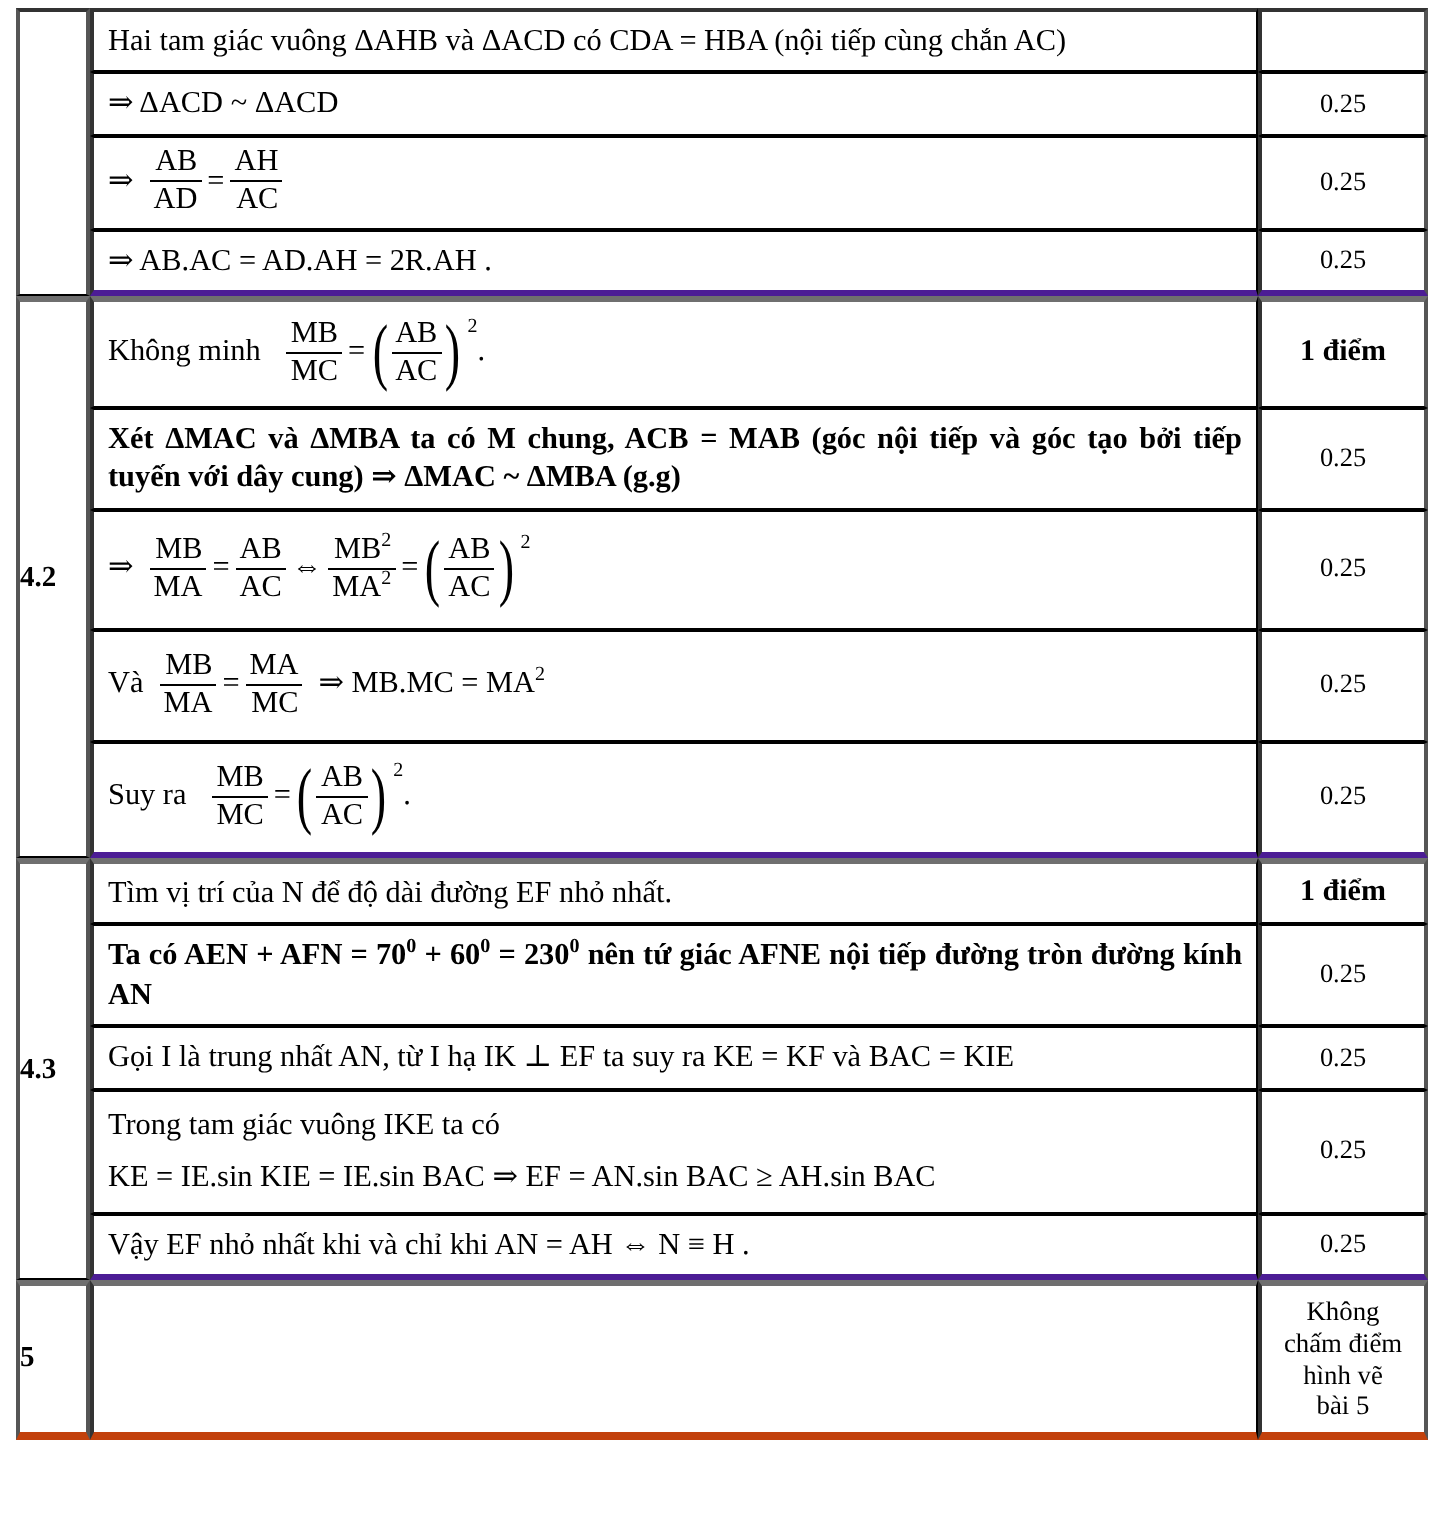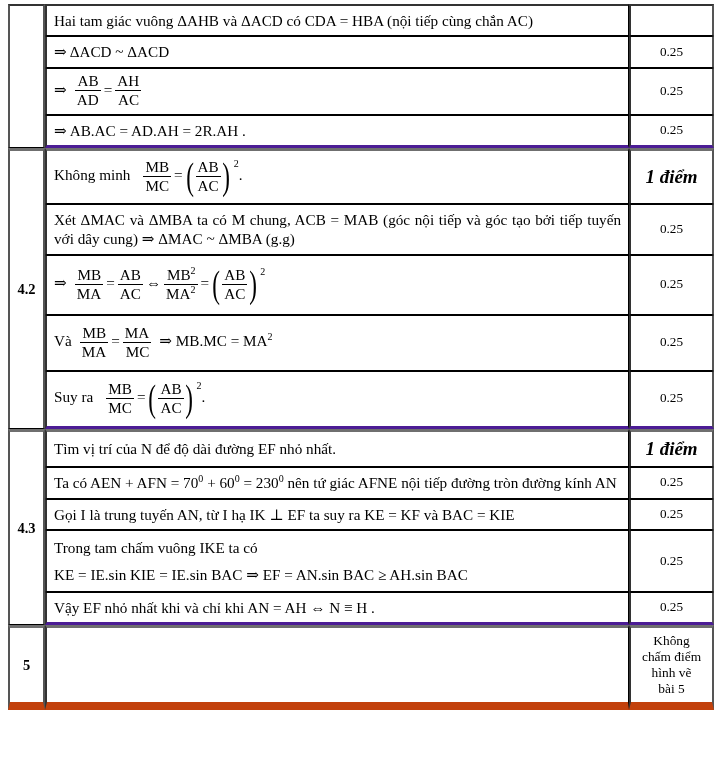--- a/index.html
+++ b/index.html
@@ -43,54 +43,54 @@
     border: 1px solid #000;
     vertical-align: middle;
     padding: 5px 7px;
     font-size: 15.2px;
     line-height: 1.28;
     background: #fff;
   }
 
   
   td.no {
-    text-align: center;
+    text-align: left;
     font-weight: bold;
     font-size: 14.5px;
     padding: 0;
     border-left: 2px solid #555;
     border-right: 2px solid #555;
   }
   td.no.blank {
     font-weight: normal;
   }
 
   
   td.body {
     text-align: left;
     border-left: 2px solid #333;
   }
-  td.body.just { text-align: justify; text-justify: inter-word; }
+  td.body.just { text-align: justify; text-justify: inter-word; font-weight: bold; }
 
   
   td.score {
     text-align: center;
     font-size: 13.2px;
     border-left: 2px solid #333;
     border-right: 2px solid #555;
   }
-  td.score.bold { font-weight: bold; font-size: 19px; font-style: italic; }
+  td.score.bold { font-weight: bold; font-size: 15px; }
   td.score.multi { font-size: 13.4px; line-height: 1.18; }
 
   
   tr.sep-top > td { border-top: 3px solid #6f6f6f; }
   tr.sep-bot > td { border-bottom: 3px solid #4c1d95; margin-top: 12px; }
 
   tr.first > td { border-top: 2px solid #333; }
-  tr.last  > td { border-bottom: 8px solid #c2410c; }
+  tr.last  > td { border-bottom: 4px solid #c2410c; }
 
   
   .m { font-family: "Liberation Serif", "DejaVu Serif", serif; white-space: nowrap; }
   .op { padding: 0 1px; }
 
   
   .frac {
     display: inline-block;
     vertical-align: middle;
     text-align: right;
@@ -237,28 +237,28 @@
 
       <tr>
         <td class="body just">
           <span class="m" style="white-space:normal"><span>Ta có  AEN + AFN = 70</span><sup class="deg">0</sup><span> + 60</span><sup class="deg">0</sup><span> = 230</span><sup class="deg">0</sup><span>  nên tứ giác AFNE nội tiếp đường tròn đường kính AN</span></span>
         </td>
         <td class="score">0.25</td>
       </tr>
 
       <tr>
         <td class="body">
-          <span class="m" style="white-space:normal">Gọi I là trung tuyến AN, từ I hạ  IK ⊥ EF ta suy ra KE = KF và  BAC = KIE</span>
+          <span class="m" style="white-space:normal">Gọi I là trung nhất AN, từ I hạ  IK ⊥ EF ta suy ra KE = KF và  BAC = KIE</span>
         </td>
         <td class="score">0.25</td>
       </tr>
 
       <tr>
         <td class="body" style="padding-top:7px;padding-bottom:7px">
-          <div class="m" style="white-space:normal;margin-bottom:7px">Trong tam chấm vuông IKE ta có</div>
+          <div class="m" style="white-space:normal;margin-bottom:7px">Trong tam giác vuông IKE ta có</div>
           <div class="m" style="white-space:normal">KE = IE.sin KIE = IE.sin BAC ⇒ EF = AN.sin BAC ≥ AH.sin BAC</div>
         </td>
         <td class="score">0.25</td>
       </tr>
 
       <tr class="sep-bot">
         <td class="body">
           <span class="m">Vậy EF nhỏ nhất khi và chỉ khi  AN = AH ⇔ N ≡ H .</span>
         </td>
         <td class="score">0.25</td>

